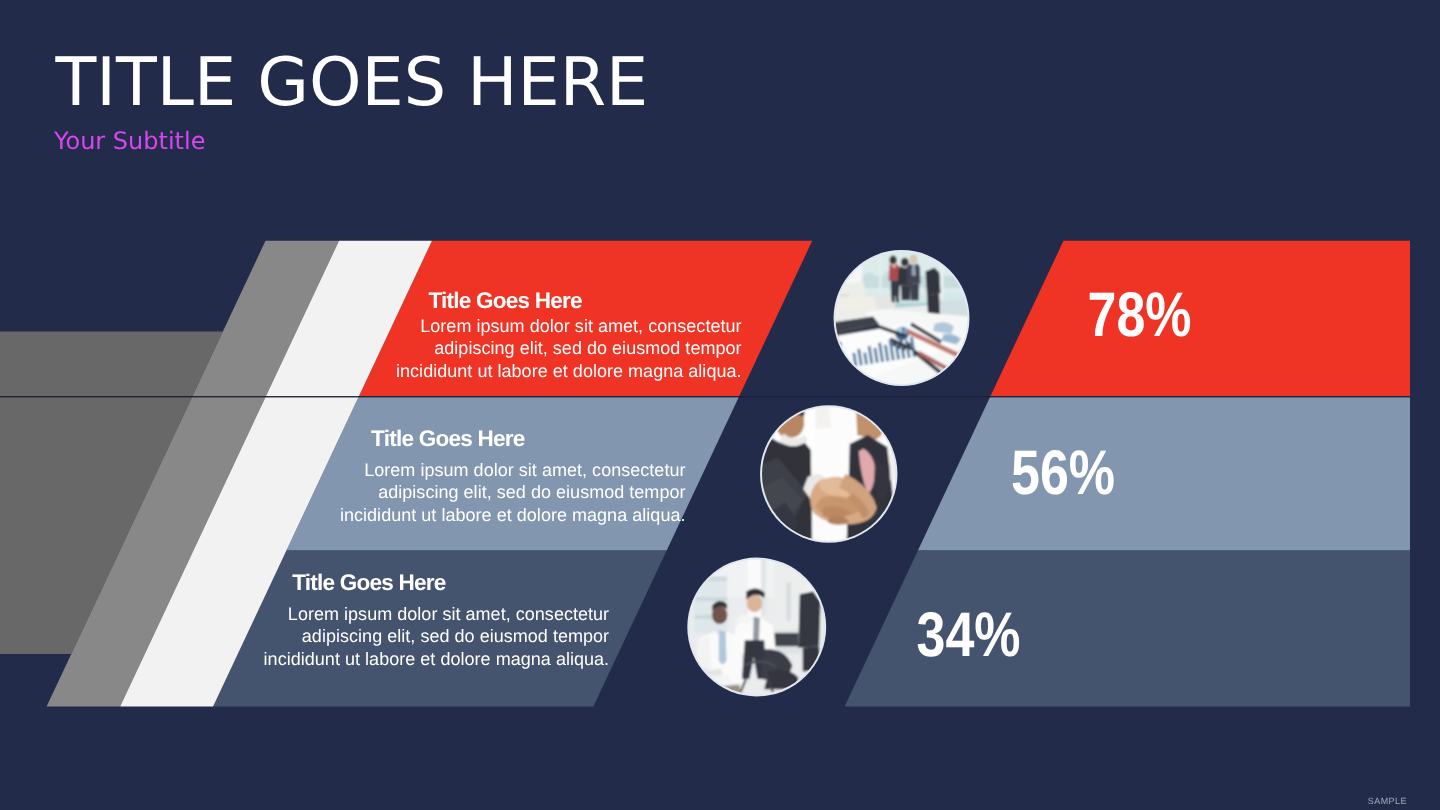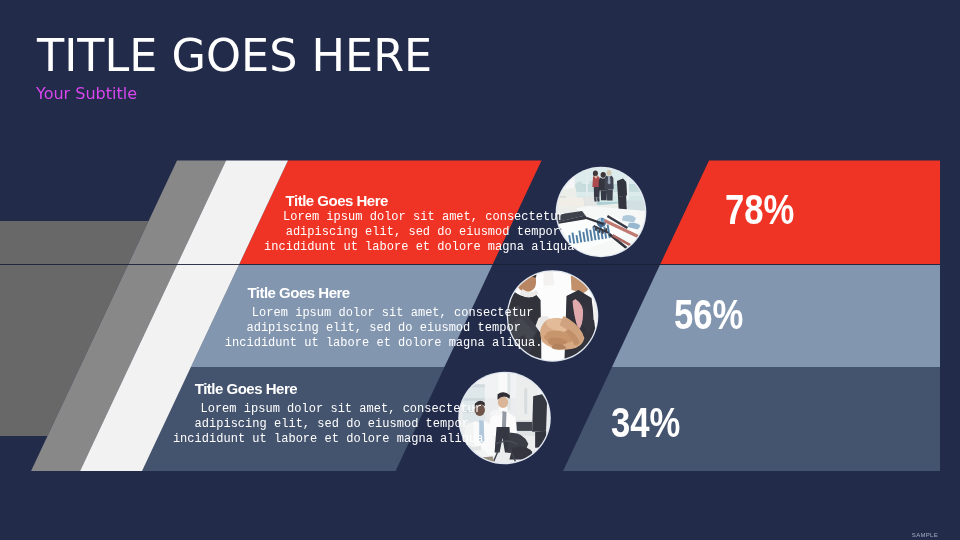--- a/index.html
+++ b/index.html
@@ -10,21 +10,21 @@
   #bg{position:absolute;left:0;top:0;width:960px;height:540px;}
 
   .slide-title{position:absolute;left:37px;top:34px;font-size:44.5px;font-weight:400;
        color:#FFFFFF;white-space:nowrap;font-family:"DejaVu Sans",sans-serif;line-height:1;}
   .slide-subtitle{position:absolute;left:36px;top:86px;font-size:16px;font-weight:400;
        color:#d946ef;white-space:nowrap;font-family:"DejaVu Sans",sans-serif;line-height:1;}
 
   .row-title{position:absolute;font-size:15px;font-weight:bold;letter-spacing:-0.5px;
        color:#FFFFFF;white-space:nowrap;line-height:1;}
   .row-body{position:absolute;font-size:12px;font-weight:400;letter-spacing:0.02px;
-       color:#FFFFFF;text-align:center;line-height:15.1px;white-space:nowrap;font-family:Liberation Mono, monospace;}
+       color:#FFFFFF;text-align:right;line-height:15.1px;white-space:nowrap;}
   .row-pct{position:absolute;font-size:42px;font-weight:bold;color:#FFFFFF;
        white-space:nowrap;line-height:1;transform:scaleX(0.825) translateZ(0);transform-origin:left top;}
   .watermark{position:absolute;right:2px;bottom:2.5px;font-size:6px;color:#C3C9D8;
        letter-spacing:0.3px;white-space:nowrap;font-family:"Liberation Sans",sans-serif;}
   .slide-title,.slide-subtitle,.row-title,.row-body,.row-pct{
        -webkit-font-smoothing:antialiased;opacity:0.999;}
   .watermark{-webkit-font-smoothing:antialiased;opacity:0.8;}
 </style>
 </head>
 <body>

